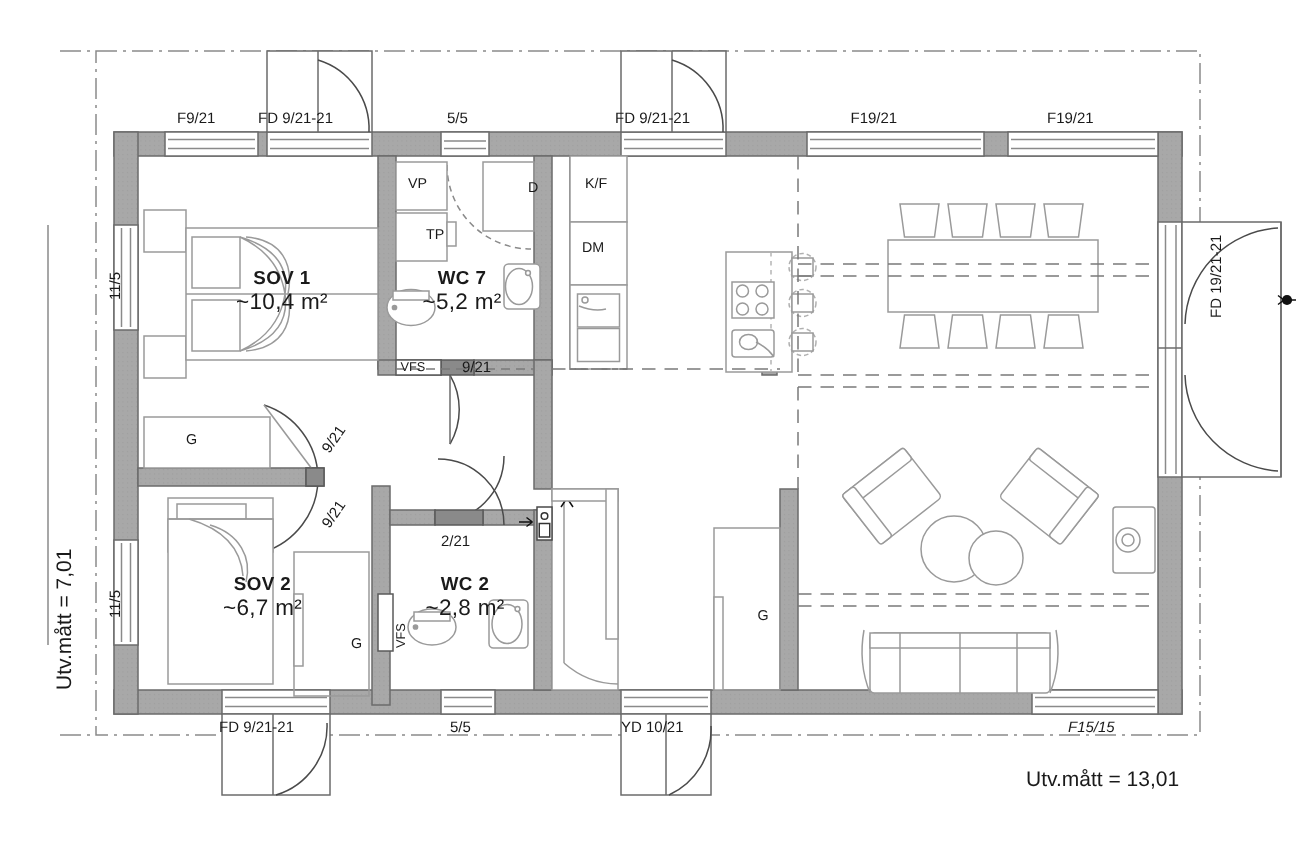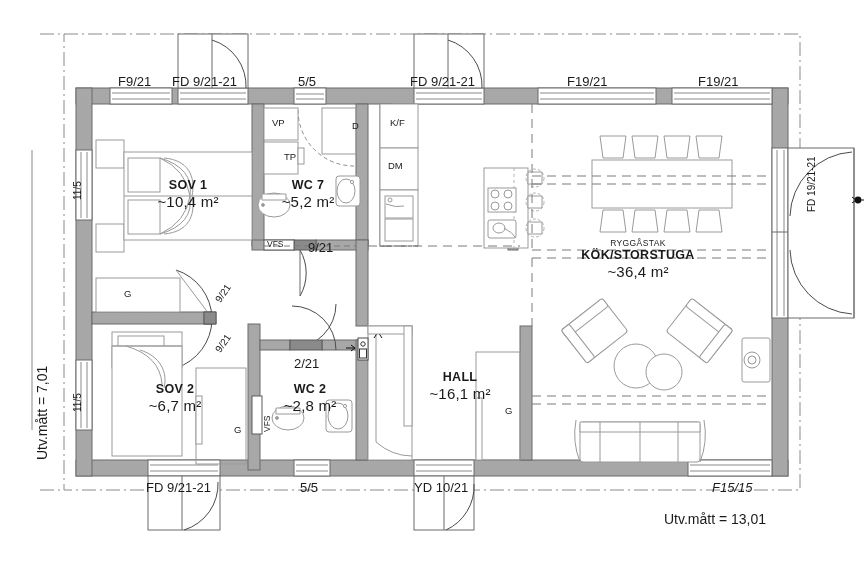--- a/index.html
+++ b/index.html
@@ -4,21 +4,21 @@
 <style>
   html,body{margin:0;padding:0;background:#ffffff;}
   body{width:864px;height:576px;overflow:hidden;
        font-family:"Liberation Sans",sans-serif;color:#1a1a1a;}
   #stage{position:relative;width:864px;height:576px;background:#fff;}
   svg{display:block;}
   .room{position:absolute;text-align:center;white-space:nowrap;}
   .room .nm{font-size:12.5px;font-weight:bold;letter-spacing:.3px;}
   .room .ar{font-size:15px;letter-spacing:.2px;margin-top:1px;}
   .room .sub{font-size:8.5px;letter-spacing:.4px;}
-  .tag{position:absolute;font-size:13px;white-space:nowrap;}
+  .tag{position:absolute;font-size:10px;white-space:nowrap;}
   .vtag{position:absolute;font-size:10px;white-space:nowrap;
         transform-origin:0 0;}
   .dim{position:absolute;font-size:14px;white-space:nowrap;}
   .vdim{position:absolute;font-size:14px;white-space:nowrap;transform-origin:0 0;}
   .app{position:absolute;font-size:9.5px;white-space:nowrap;}
 </style>
 </head>
 <body>
 
 <div id="stage">
@@ -370,40 +370,31 @@
   <div class="room" style="left:132px; top:178px; width:112px;text-align:center;">
     <div class="nm">SOV 1</div>
     <div class="ar">~10,4 m²</div>
   </div>
 
   <div class="room" style="left:258px; top:178px; width:100px;">
     <div class="nm">WC 7</div>
     <div class="ar">~5,2 m²</div>
   </div>
 
-  <div class="room" style="left:548px; top:238px; width:180px;">
-    <div class="sub">RYGGÅSTAK</div>
-    <div class="nm">KÖK/STORSTUGA</div>
-    <div class="ar">~36,4 m²</div>
-  </div>
 
   <div class="room" style="left:120px; top:382px; width:110px;">
     <div class="nm">SOV 2</div>
     <div class="ar">~6,7 m²</div>
   </div>
 
   <div class="room" style="left:266px; top:382px; width:88px;">
     <div class="nm">WC 2</div>
     <div class="ar">~2,8 m²</div>
   </div>
 
-  <div class="room" style="left:410px; top:370px; width:100px;">
-    <div class="nm">HALL</div>
-    <div class="ar">~16,1 m²</div>
-  </div>
 
   <div class="app" style="left:272px; top:117px;">VP</div>
   <div class="app" style="left:284px; top:151px;">TP</div>
   <div class="app" style="left:352px; top:120px;">D</div>
   <div class="app" style="left:390px; top:117px;">K/F</div>
   <div class="app" style="left:388px; top:160px;">DM</div>
   <div class="app" style="left:124px; top:288px;">G</div>
   <div class="app" style="left:234px; top:424px;">G</div>
   <div class="app" style="left:505px; top:405px;">G</div>
 
@@ -425,16 +416,16 @@
   <div class="tag" style="left:146px; top:480px;">FD 9/21-21</div>
   <div class="tag" style="left:300px; top:480px;">5/5</div>
   <div class="tag" style="left:414px; top:480px;">YD 10/21</div>
   <div class="tag" style="left:712px; top:480px;font-style:italic;">F15/15</div>
 
   <div class="tag" style="left:308px; top:240px;">9/21</div>
   <div class="vtag" style="left:213px; top:298px; transform:rotate(-55deg);">9/21</div>
   <div class="vtag" style="left:213px; top:348px; transform:rotate(-55deg);">9/21</div>
   <div class="tag" style="left:294px; top:356px;">2/21</div>
 
-  <div class="dim" style="left:664px; top:511px;">Utv.mått = 13,01</div>
+  <div class="dim" style="left:684px; top:511px;">Utv.mått = 13,01</div>
   <div class="vdim" style="left:34px; top:460px; transform:rotate(-90deg);">Utv.mått = 7,01</div>
 
 </div>
 
 </body></html>

